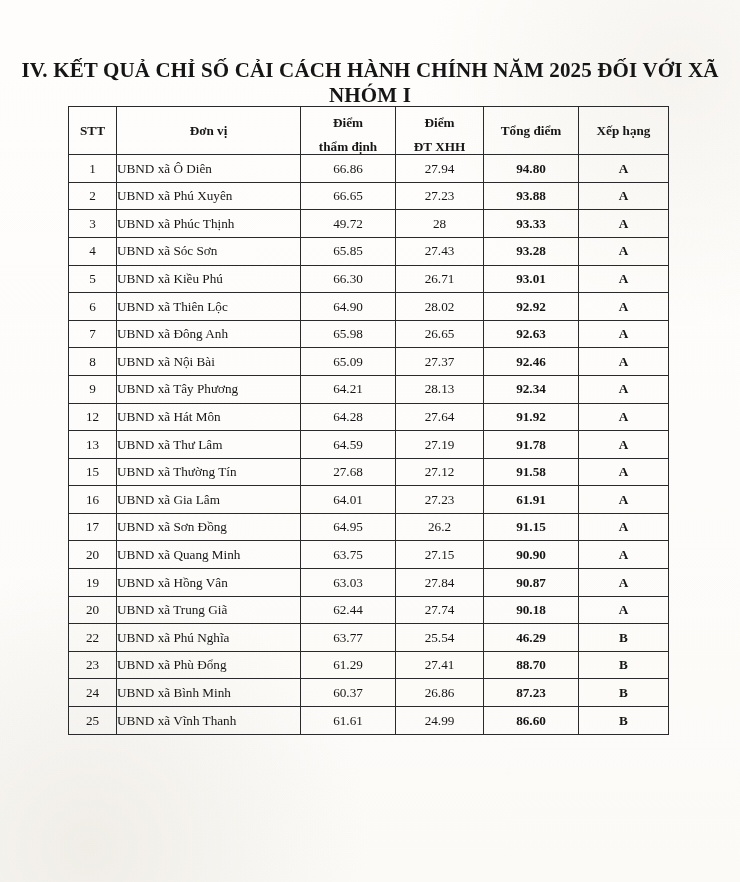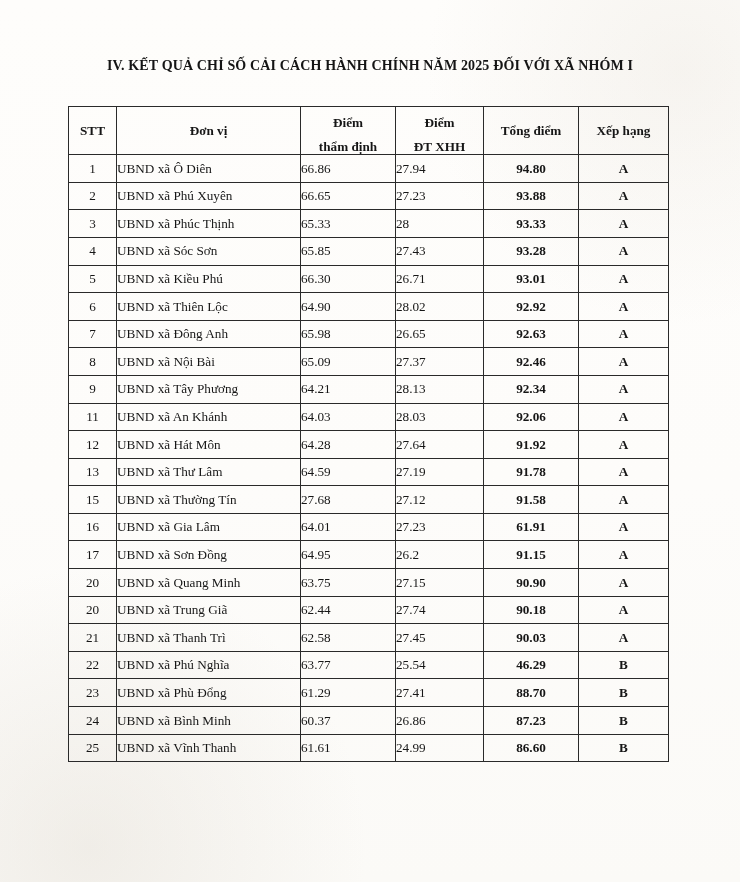--- a/index.html
+++ b/index.html
@@ -31,21 +31,21 @@
     padding: 0;
   }
 
   .doc-title {
     position: absolute;
     left: 0;
     right: 0;
     top: 58px;
     text-align: center;
     font-weight: bold;
-    font-size: 14px;
+    font-size: 21px;
     letter-spacing: 0.15px;
     color: #151515;
     font-family: "Liberation Serif", "DejaVu Serif", serif;
   }
 
   .table-wrap {
     position: absolute;
     left: 68px;
     top: 106px;
     width: 600px;
@@ -83,21 +83,21 @@
     line-height: 1.16;
     padding: 2px 3px;
   }
   thead th .l2 { display: block; margin-top: 8px; }
 
   tbody tr { height: 26.6px; }
   tbody td { height: 26.6px; }
 
   td.cell-stt  { text-align: center; font-size: 13.2px; }
   td.cell-unit { text-align: left; padding-left: 7px; font-size: 13.4px; }
-  td.cell-num  { font-size: 13.2px; margin-left: 16px; }
+  td.cell-num  { text-align: center; font-size: 13.2px; margin-left: 16px; }
   td.cell-total{ text-align: center; font-weight: bold; font-size: 13.2px; }
   td.cell-rank { text-align: center; font-weight: bold; font-size: 13.4px; }
 </style>
 </head>
 <body>
 
 <div class="paper"></div>
 
 <div class="page">
 
@@ -150,21 +150,21 @@
             <td class="cell-stt">2</td>
             <td class="cell-unit">UBND xã Phú Xuyên</td>
             <td class="cell-num">66.65</td>
             <td class="cell-num">27.23</td>
             <td class="cell-total">93.88</td>
             <td class="cell-rank">A</td>
           </tr>
           <tr>
             <td class="cell-stt">3</td>
             <td class="cell-unit">UBND xã Phúc Thịnh</td>
-            <td class="cell-num">65.33</td>
+            <td class="cell-num">49.72</td>
             <td class="cell-num">28</td>
             <td class="cell-total">93.33</td>
             <td class="cell-rank">A</td>
           </tr>
           <tr>
             <td class="cell-stt">4</td>
             <td class="cell-unit">UBND xã Sóc Sơn</td>
             <td class="cell-num">65.85</td>
             <td class="cell-num">27.43</td>
             <td class="cell-total">93.28</td>
@@ -204,28 +204,20 @@
           </tr>
           <tr>
             <td class="cell-stt">9</td>
             <td class="cell-unit">UBND xã Tây Phương</td>
             <td class="cell-num">64.21</td>
             <td class="cell-num">28.13</td>
             <td class="cell-total">92.34</td>
             <td class="cell-rank">A</td>
           </tr>
           <tr>
-            <td class="cell-stt">11</td>
-            <td class="cell-unit">UBND xã An Khánh</td>
-            <td class="cell-num">64.03</td>
-            <td class="cell-num">28.03</td>
-            <td class="cell-total">92.06</td>
-            <td class="cell-rank">A</td>
-          </tr>
-          <tr>
             <td class="cell-stt">12</td>
             <td class="cell-unit">UBND xã Hát Môn</td>
             <td class="cell-num">64.28</td>
             <td class="cell-num">27.64</td>
             <td class="cell-total">91.92</td>
             <td class="cell-rank">A</td>
           </tr>
           <tr>
             <td class="cell-stt">13</td>
             <td class="cell-unit">UBND xã Thư Lâm</td>
@@ -260,33 +252,33 @@
           </tr>
           <tr>
             <td class="cell-stt">20</td>
             <td class="cell-unit">UBND xã Quang Minh</td>
             <td class="cell-num">63.75</td>
             <td class="cell-num">27.15</td>
             <td class="cell-total">90.90</td>
             <td class="cell-rank">A</td>
           </tr>
           <tr>
+            <td class="cell-stt">19</td>
+            <td class="cell-unit">UBND xã Hồng Vân</td>
+            <td class="cell-num">63.03</td>
+            <td class="cell-num">27.84</td>
+            <td class="cell-total">90.87</td>
+            <td class="cell-rank">A</td>
+          </tr>
+          <tr>
             <td class="cell-stt">20</td>
             <td class="cell-unit">UBND xã Trung Giã</td>
             <td class="cell-num">62.44</td>
             <td class="cell-num">27.74</td>
             <td class="cell-total">90.18</td>
-            <td class="cell-rank">A</td>
-          </tr>
-          <tr>
-            <td class="cell-stt">21</td>
-            <td class="cell-unit">UBND xã Thanh Trì</td>
-            <td class="cell-num">62.58</td>
-            <td class="cell-num">27.45</td>
-            <td class="cell-total">90.03</td>
             <td class="cell-rank">A</td>
           </tr>
           <tr>
             <td class="cell-stt">22</td>
             <td class="cell-unit">UBND xã Phú Nghĩa</td>
             <td class="cell-num">63.77</td>
             <td class="cell-num">25.54</td>
             <td class="cell-total">46.29</td>
             <td class="cell-rank">B</td>
           </tr>

